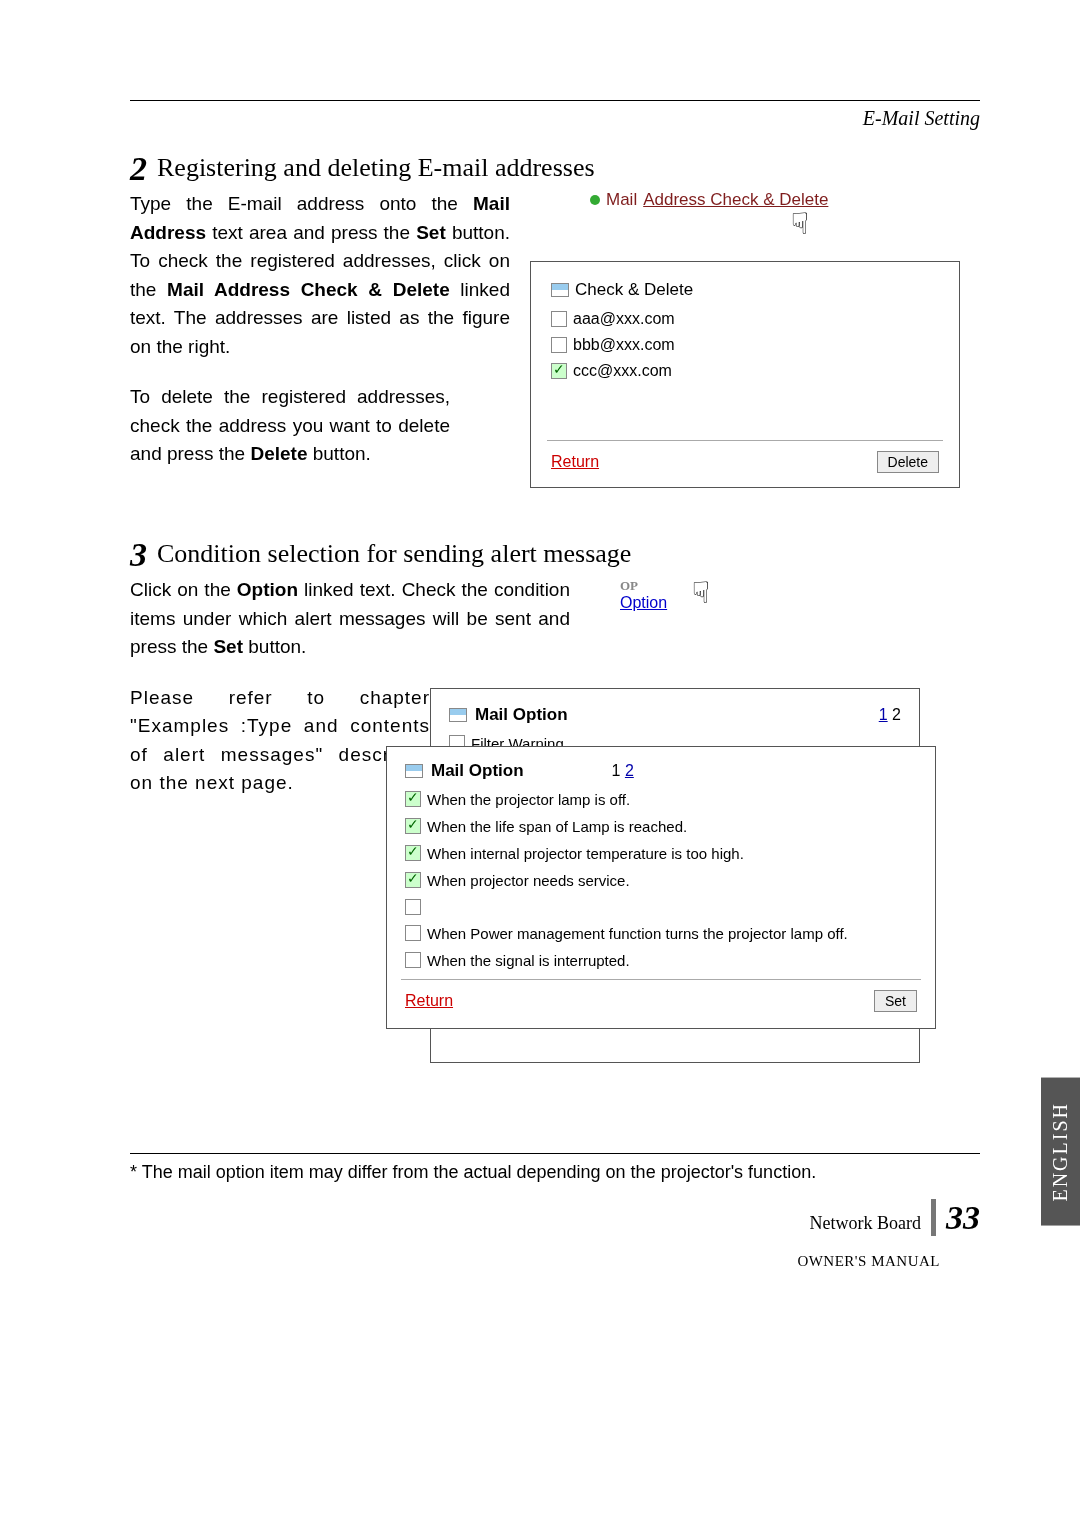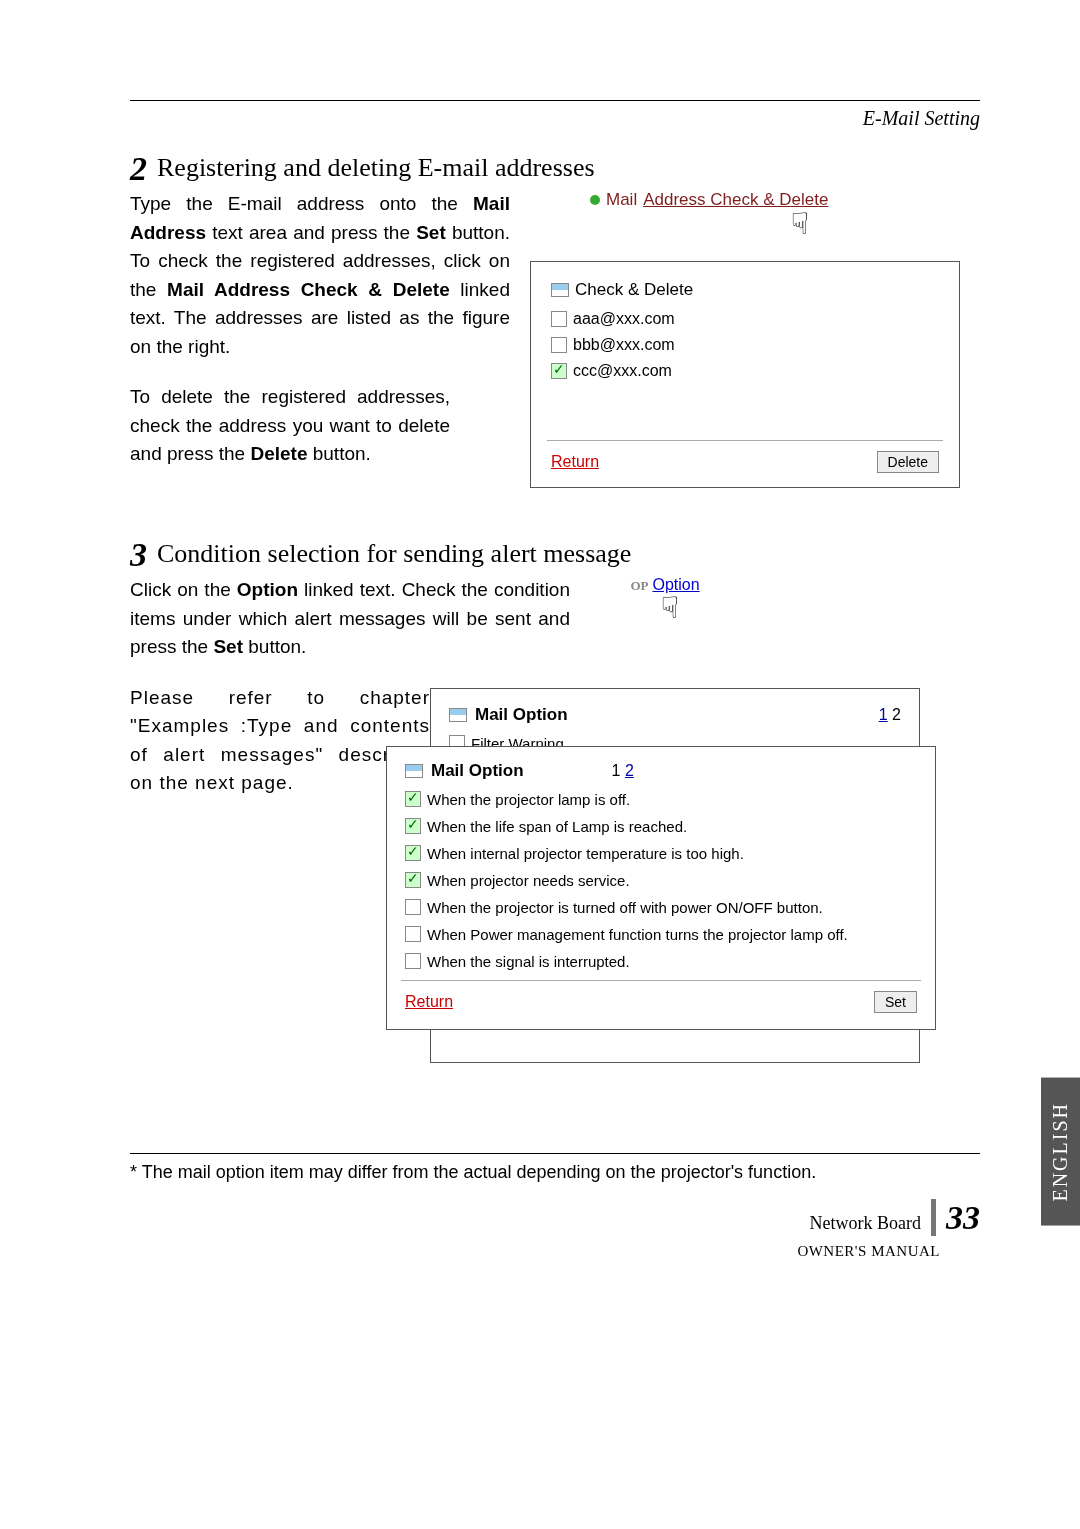--- a/index.html
+++ b/index.html
@@ -129,21 +129,21 @@
   padding: 14px 18px 16px 18px;
   font-family:Arial,sans-serif;
   background:#fff;
   position:absolute;
   margin-top:-16px;
   margin-left:-44px;
 }
 .win-large .win-small-header { margin-bottom:8px; }
 .win-large .opt-row { font-size:15px; margin:10px 0;}
 .opt-link { color:#00c; text-decoration:underline; font-size:16px; font-family:Arial,sans-serif; }
-.opcallout { display:flex; flex-direction:column; align-items:center; }
+.opcallout { display:flex; flex-direction:row; align-items:center; }
 .op-icon { display:inline-block; font-weight:bold; font-size:13px; background:#fff; }
 
 .lang-tab {
   position:absolute;
   right:0;
   top: 1078px;
   background:#555;
   color:#fff;
   padding: 24px 8px;
   writing-mode: vertical-rl;
@@ -165,21 +165,21 @@
 }
 .footer .nb { font-size:18px; }
 .footer .pg {
   font-size:34px;
   font-style:italic;
   font-weight:bold;
   border-left:5px solid #777;
   padding-left:10px;
   margin-left:6px;
 }
-.footer .om { font-size:15px; letter-spacing:0.5px; display:block; margin-top:6px; margin-right:40px;}
+.footer .om { font-size:15px; letter-spacing:0.5px; display:block; margin-top:16px; margin-right:40px;}
 </style>
 </head>
 <body>
 
 <div class="page">
   <div class="header-line"></div>
   <div class="section-label">E-Mail Setting</div>
 
   <div class="step-row">
     <div class="step-num">2</div>
@@ -297,21 +297,20 @@
             <div class="opt-row">
               <span class="chk checked"></span>
               <span>When internal projector temperature is too high.</span>
             </div>
             <div class="opt-row">
               <span class="chk checked"></span>
               <span>When projector needs service.</span>
             </div>
             <div class="opt-row">
               <span class="chk"></span>
-              <span>When the projector is turned off with power ON/OFF button.</span>
             </div>
             <div class="opt-row">
               <span class="chk"></span>
               <span>When Power management function turns the projector lamp off.</span>
             </div>
             <div class="opt-row">
               <span class="chk"></span>
               <span>When the signal is interrupted.</span>
             </div>
           </div>

